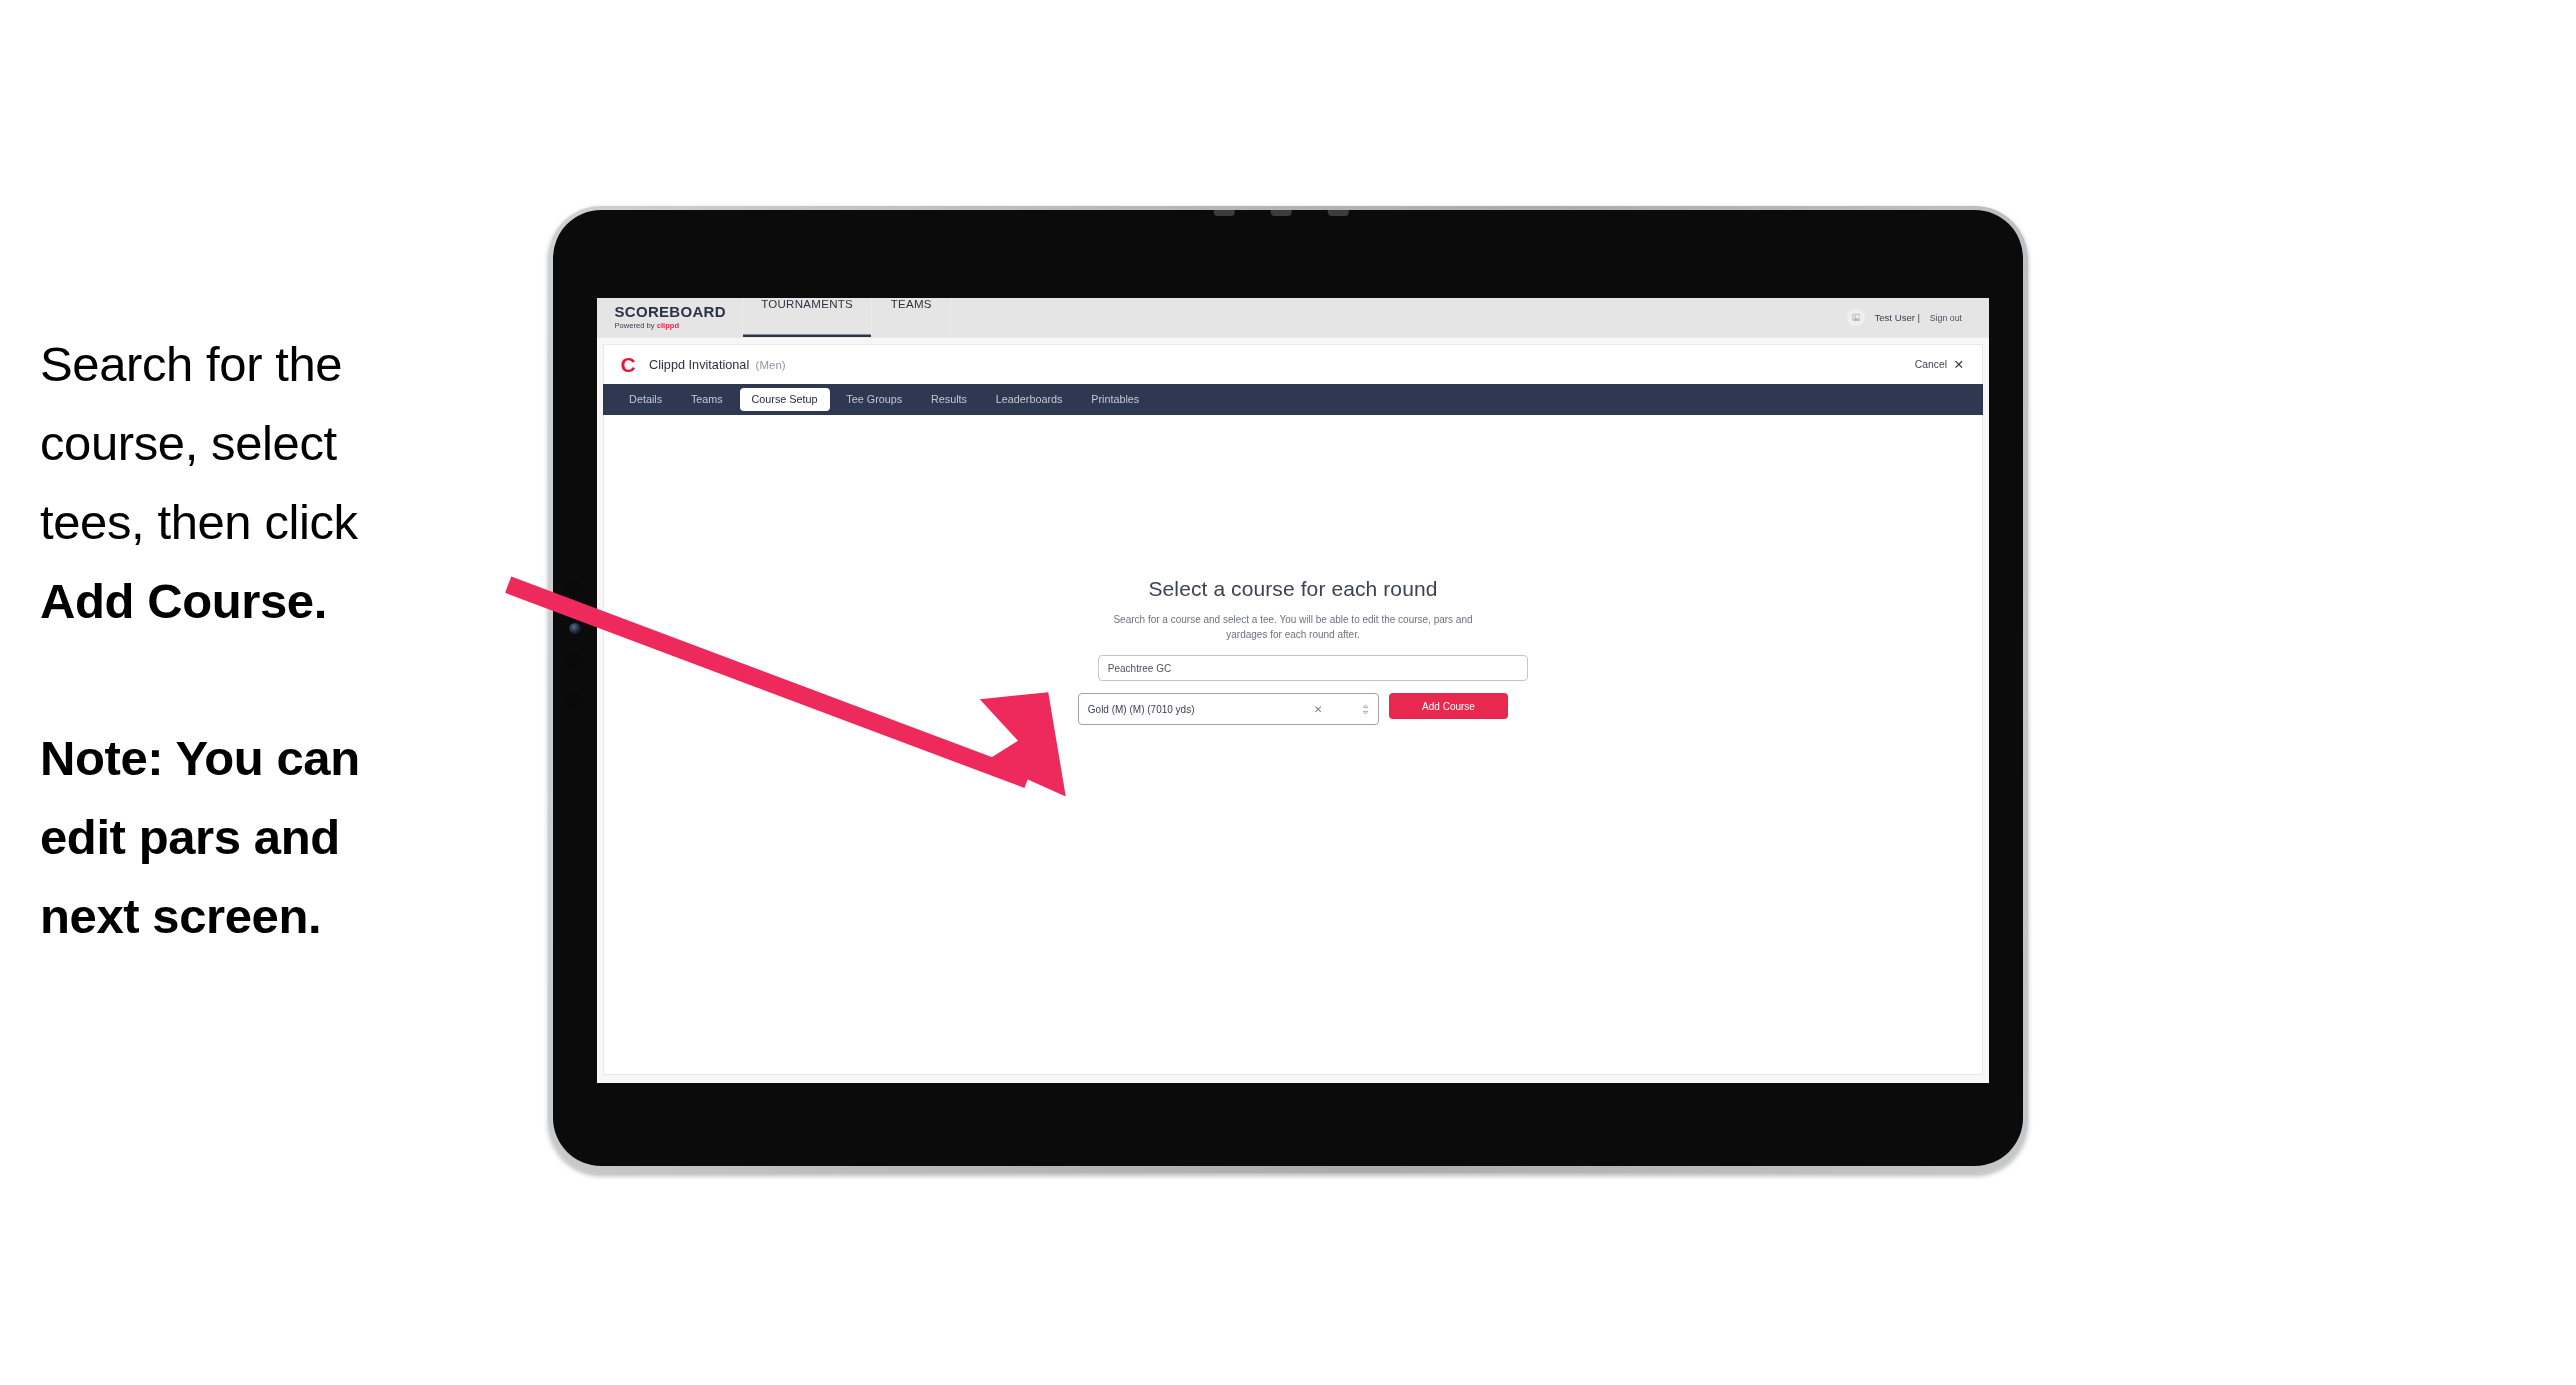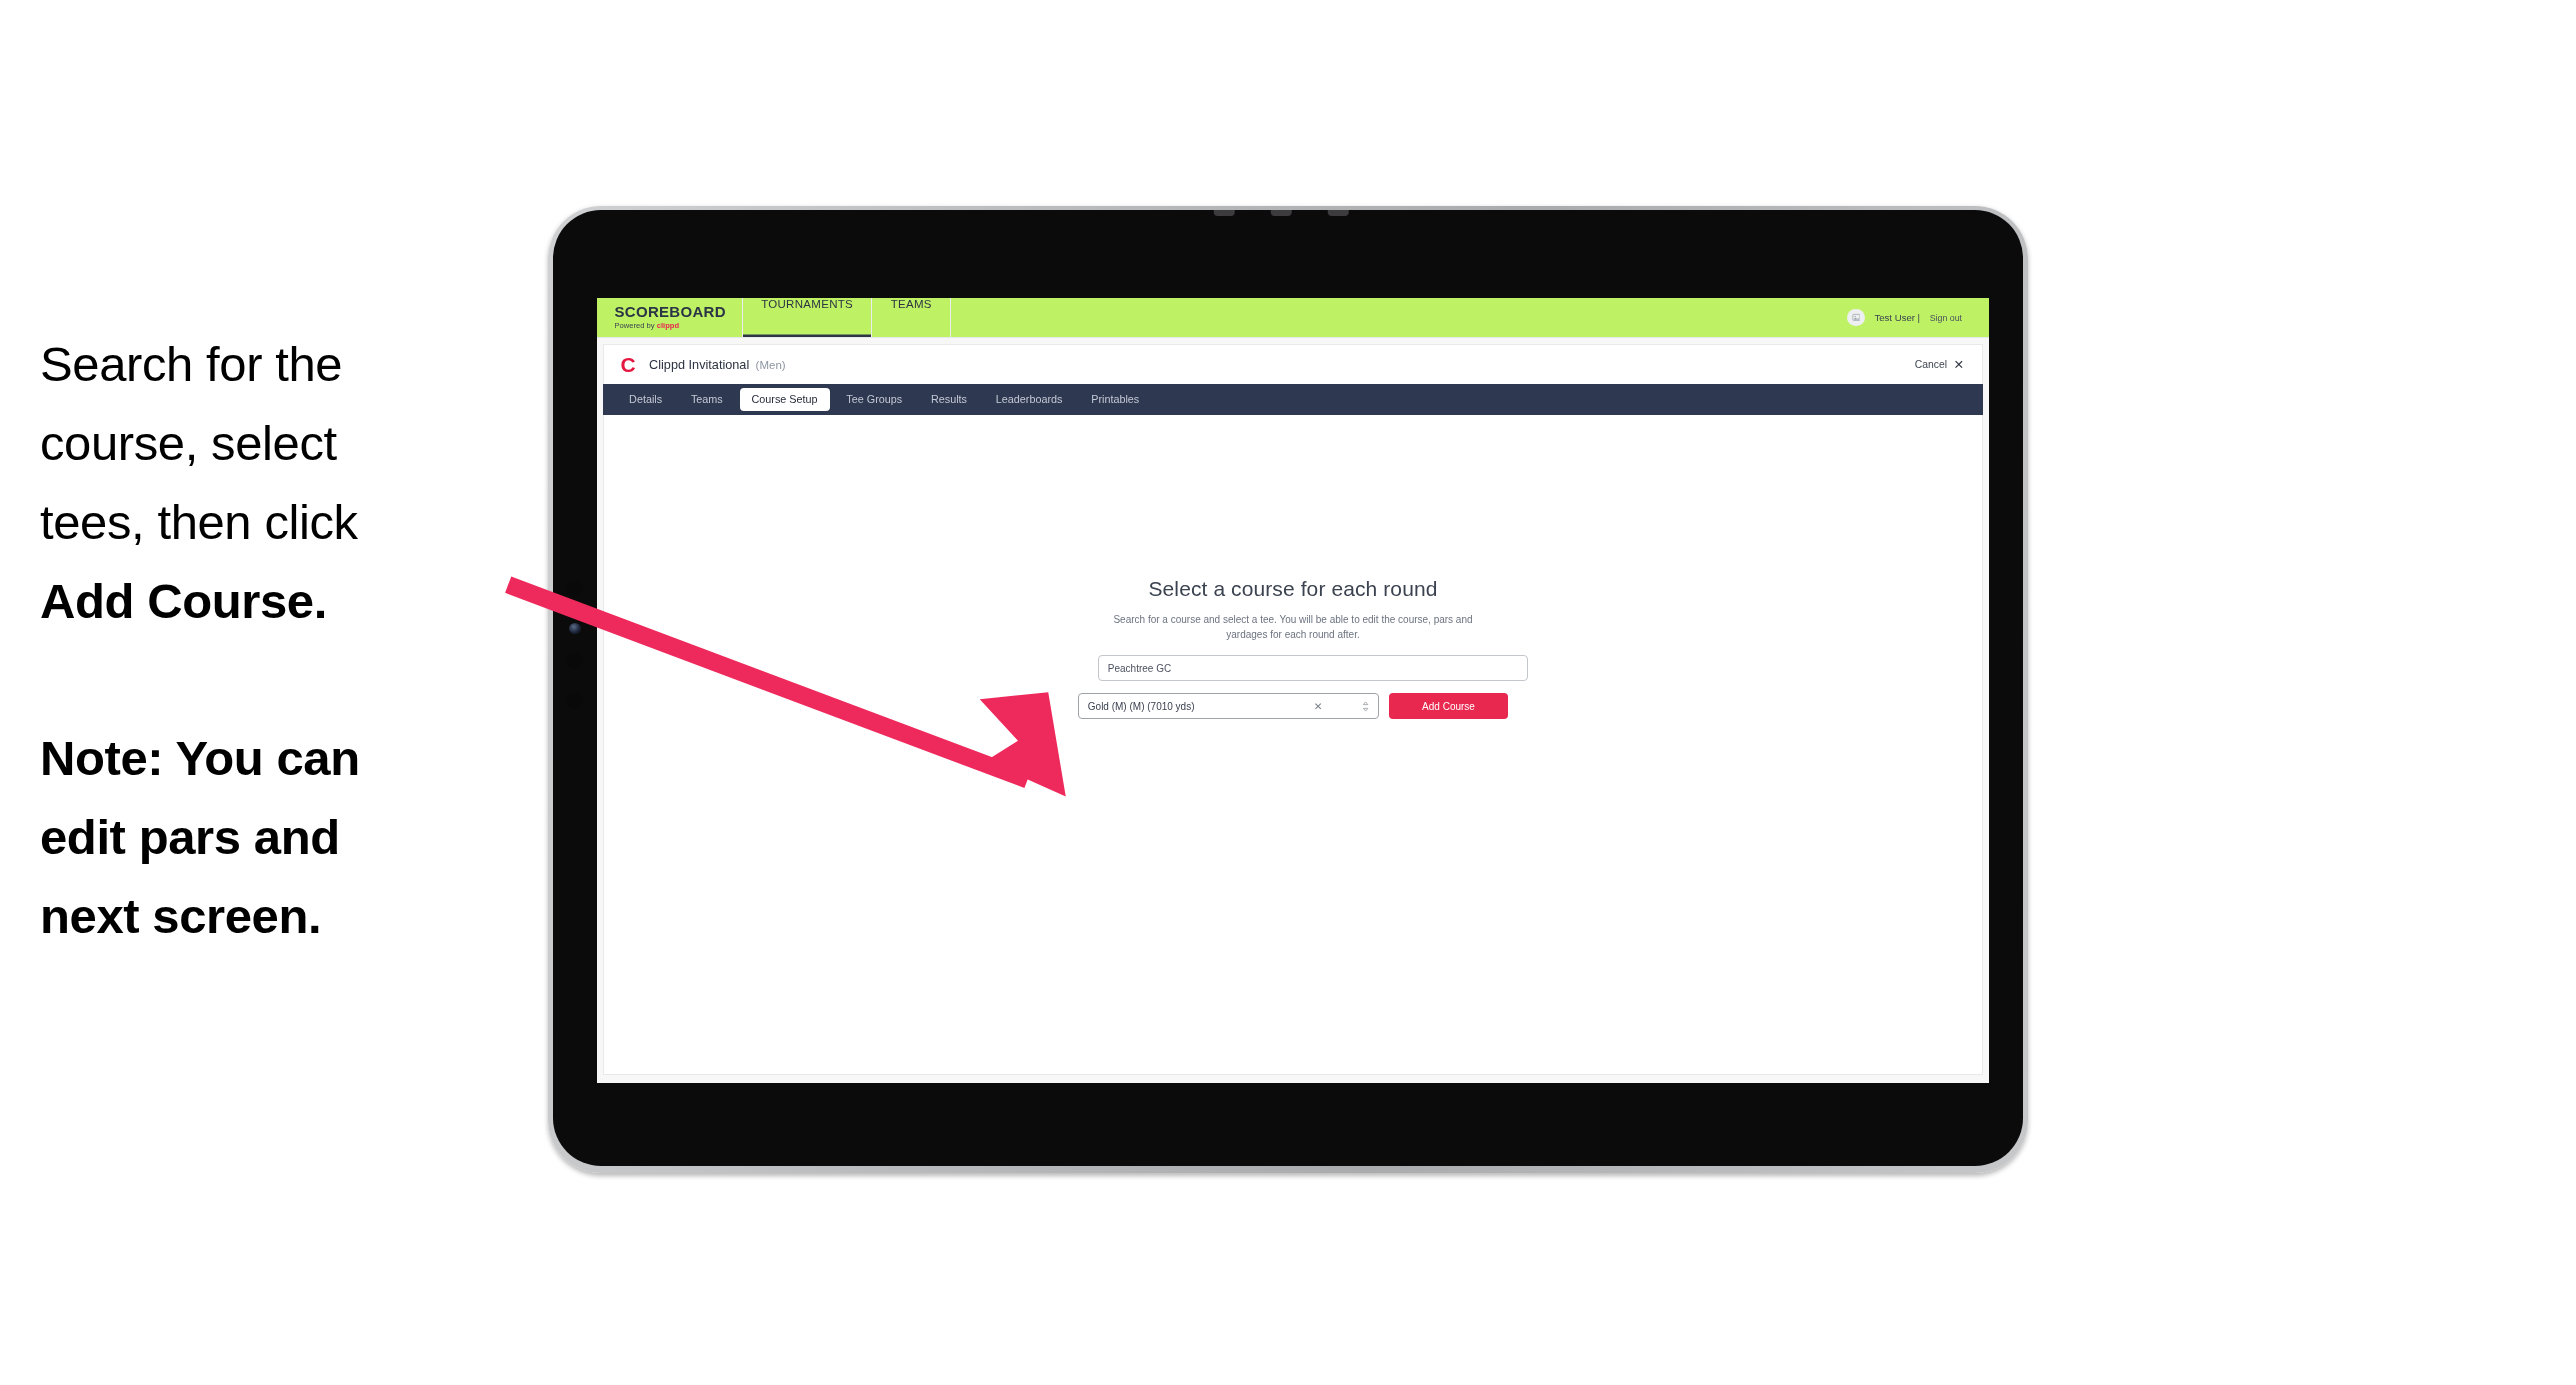--- a/index.html
+++ b/index.html
@@ -122,21 +122,21 @@
     width: 1392px;
     height: 785px;
     background: #f7f7f8;
     overflow: hidden;
   }
 
   
   .appbar {
     position: relative;
     height: 40px;
-    background: #bef264;
+    background: #e5e5e5;
     border-bottom: 0.8px solid #e6e7e9;
     display: flex;
     align-items: stretch;
   }
   .brand {
     display: flex;
     flex-direction: column;
     justify-content: center;
     padding: 0 16px 0 17.5px;
     border-right: 0.8px solid #ececee;
@@ -308,21 +308,21 @@
   }
   .tee-row {
     margin-top: 12px;
     display: flex;
     gap: 9.6px;
     align-items: stretch;
   }
   .tee-select {
     position: relative;
     flex: 1;
-    height: 26px;
+    height: 32px;
     border: 0.8px solid #9ea2a9;
     border-radius: 4px;
     background: #ffffff;
     display: flex;
     align-items: center;
     padding: 0 8.8px;
     cursor: pointer;
     gap: 32px;
   }
   .tee-value {

